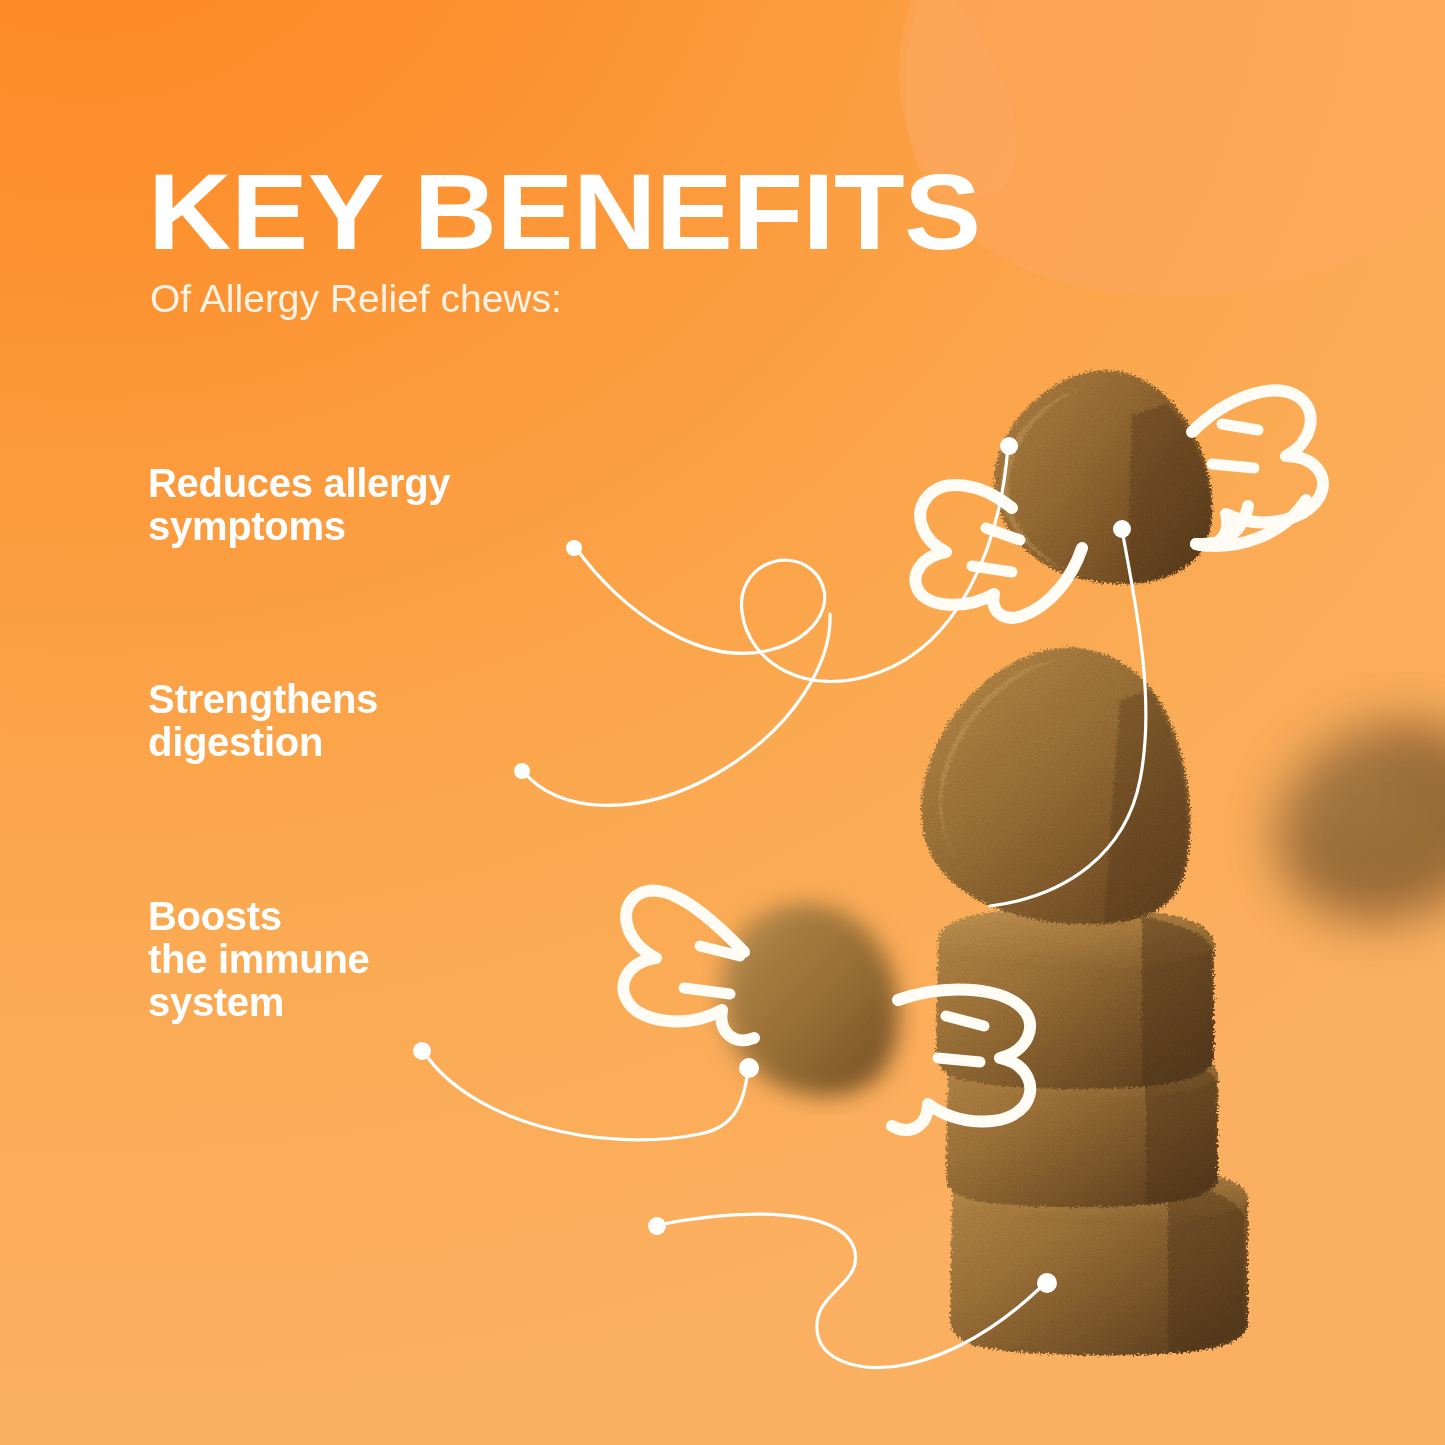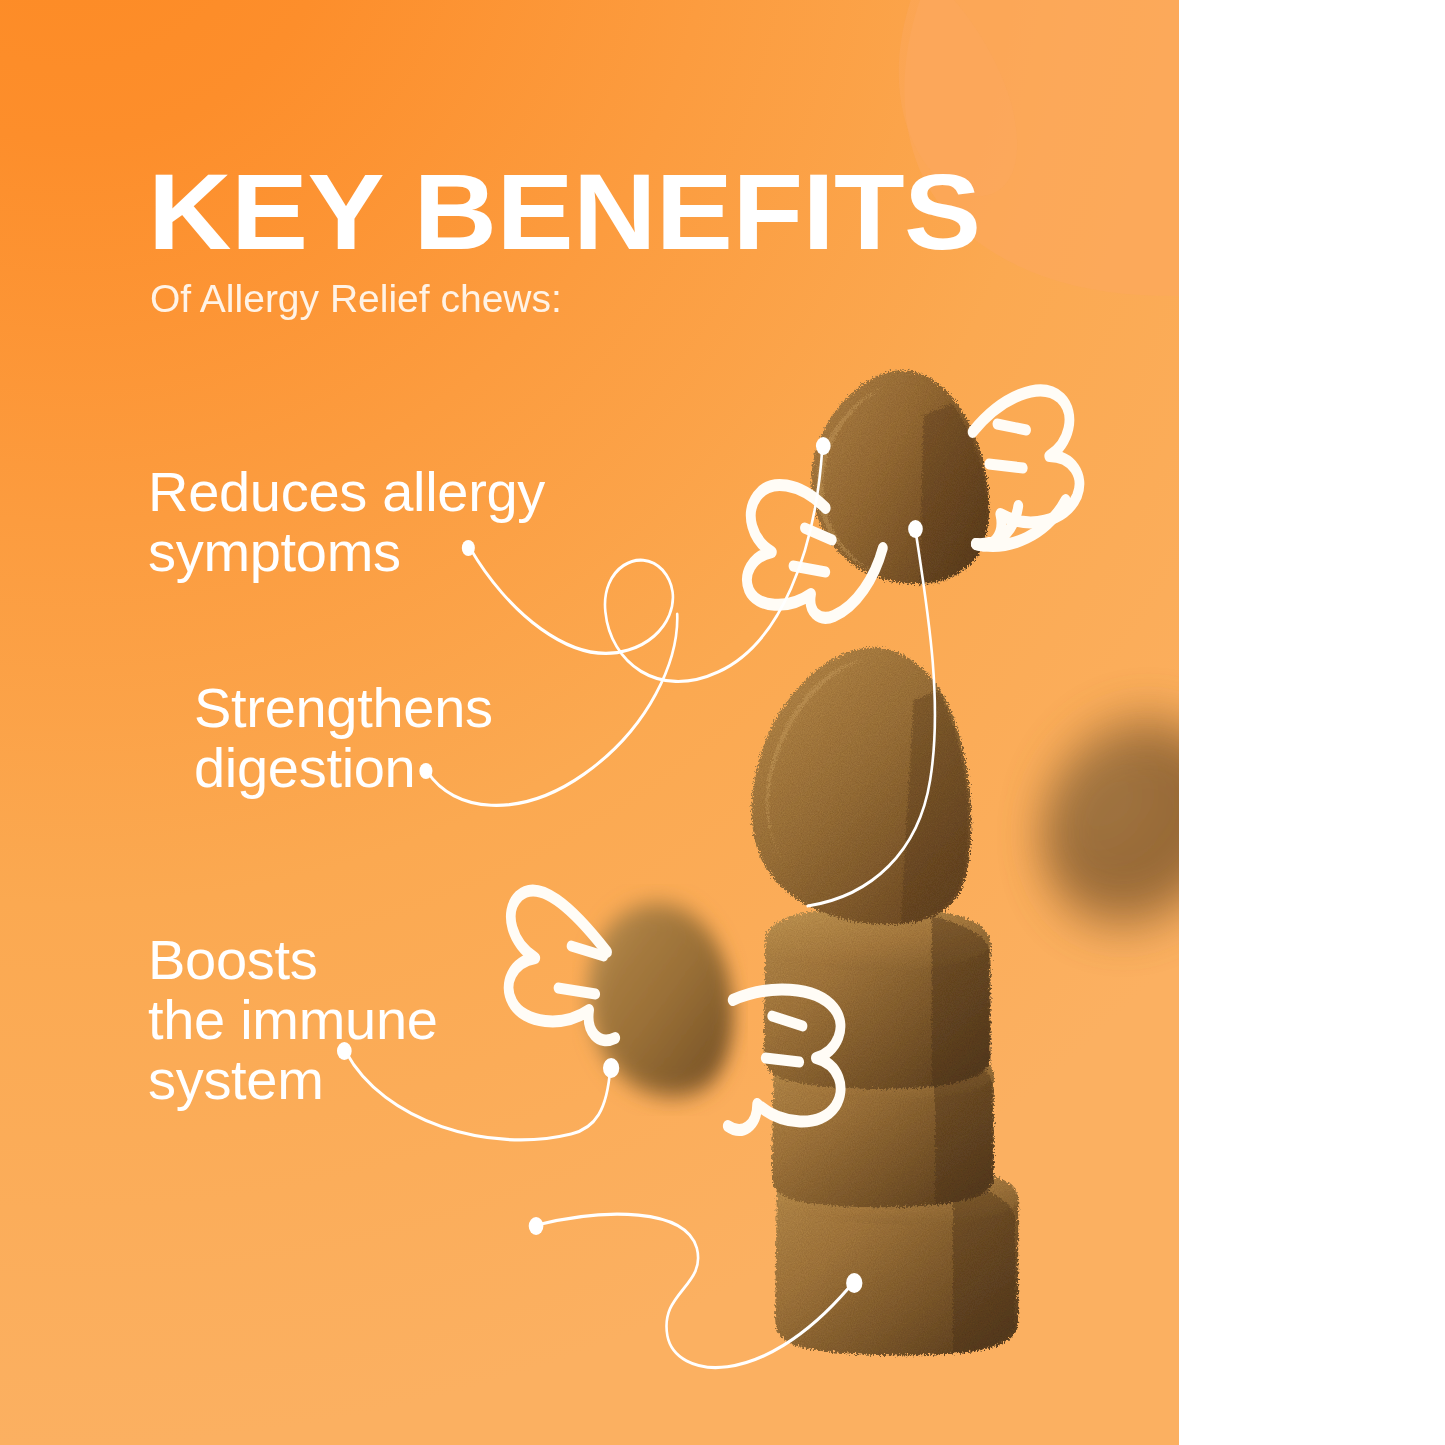--- a/index.html
+++ b/index.html
@@ -1,18 +1,18 @@
 <!DOCTYPE html>
 <html><head>
 <meta charset="utf-8">
 <style>
   html,body{margin:0;padding:0;background:#fff;}
   .canvas{
     position:relative;
-    width:1179px;height:1445px;
+    width:1445px;height:1445px;
     overflow:hidden;
     font-family:"Liberation Sans", sans-serif;
     background:
       radial-gradient(130% 110% at 6% -10%, #FD8A23 0%, #FD8E2B 18%, #FC9C3F 42%, #FBA951 66%, #FBB061 100%);
   }
 
   
   .blob{position:absolute;pointer-events:none;}
   .blob svg{display:block;}
 
@@ -35,29 +35,29 @@
     font-size:39px;
     line-height:1;
     font-weight:400;
     white-space:nowrap;
   }
 
   
   .benefit{
     position:absolute;
     color:#FFFFFF;
-    font-weight:normal;
-    font-size:56px;
+    font-weight:bold;
+    font-size:40px;
     line-height:1.07;
     letter-spacing:-0.3px;
     white-space:pre-line;
   }
   #b0{left:148px;top:462px;}
-  #b1{left:148px;top:678px;margin-left:46px;}
-  #b2{left:148px;top:930px;}
+  #b1{left:148px;top:678px;}
+  #b2{left:148px;top:895px;}
   #b3{left:148px;top:1185px;}
 
   
   .photo{position:absolute;inset:0;pointer-events:none;}
   .photo svg{display:block;width:100%;height:100%;}
 
   
   .links{position:absolute;inset:0;pointer-events:none;}
   .links svg{display:block;width:100%;height:100%;}
   .lk{fill:none;stroke:#FFFFFF;stroke-width:3.2;stroke-linecap:round;}

